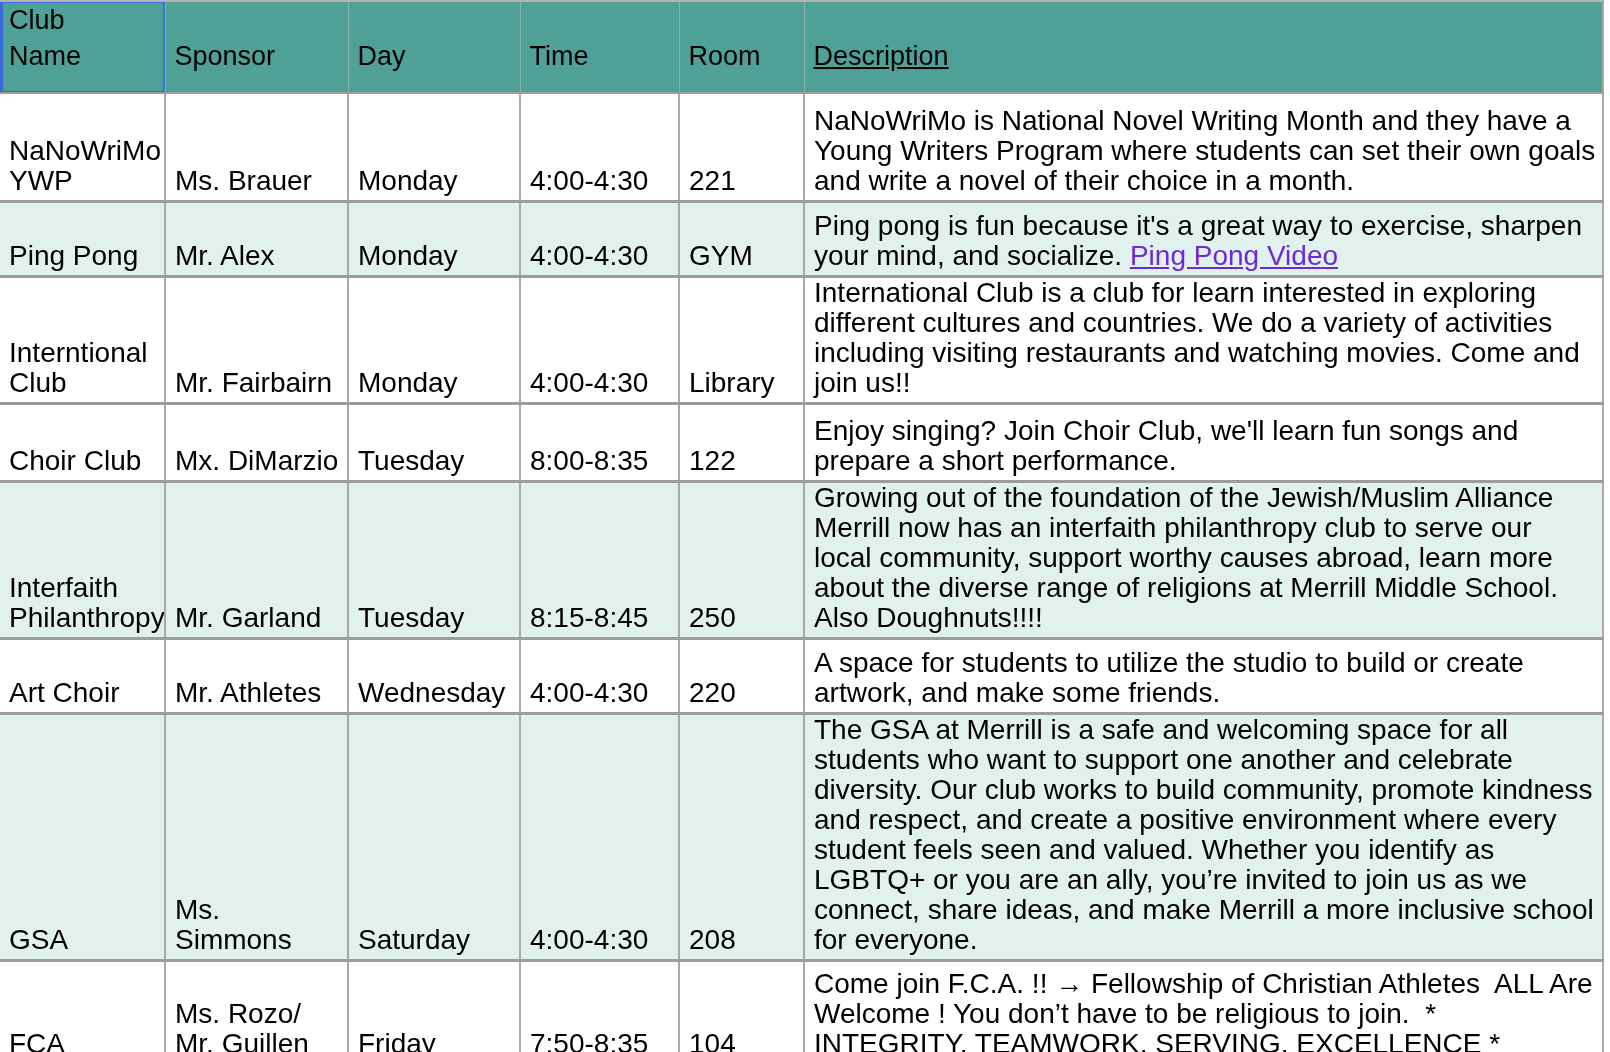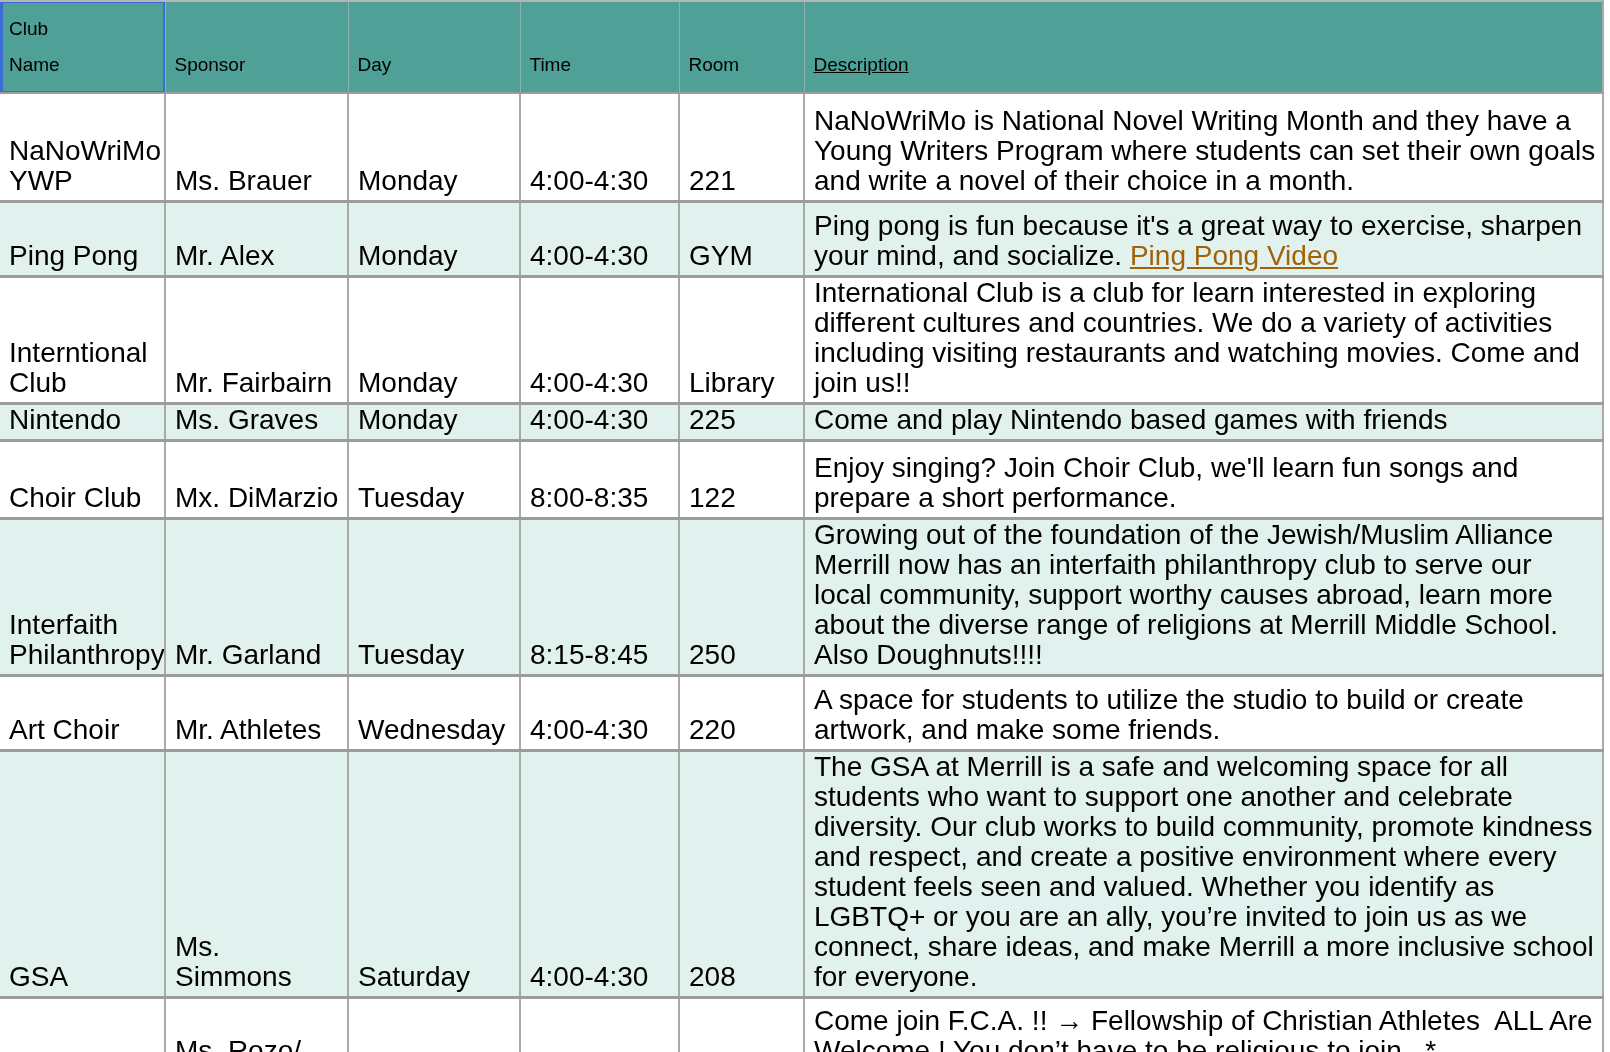--- a/index.html
+++ b/index.html
@@ -28,40 +28,40 @@
     text-align:left;
     font-weight:normal;
     overflow:hidden;
     border-right:2px solid #a9a9a9;
     border-bottom:3px solid #9c9c9c;
     padding:0 6px 4px 9px;
     box-sizing:border-box;
   }
   thead th{
     background:#4fa096;
-    font-size:19px;
+    font-size:27px;
     line-height:36px;
     height:92px;
     border-top:2px solid #b5b5b5;
     border-right:1px solid #8fb1ac;
     border-bottom:2px solid #9c9c9c;
-    padding-bottom:9px;
+    padding-bottom:18px;
     position:relative;
   }
   thead th:last-child{border-right:2px solid #a9a9a9;text-decoration:underline;}
   thead th .hdr{white-space:pre-line;}
   td{
     font-size:28px;
     line-height:30px;
     background:#ffffff;
   }
   tr.alt td{background:#e1f1ee;}
   td.desc span{white-space:pre-wrap;}
   a.cell-link{
-    color:#a16207;
+    color:#6d28d9;
     text-decoration:underline;
     cursor:pointer;
   }
   .selection{
     position:absolute;
     left:0;top:-2px;right:-1px;bottom:-2px;
     border:3px solid #3a6bd8;
     pointer-events:none;
     z-index:5;
   }
@@ -126,28 +126,20 @@
           <td class="desc"><span>Ping pong is fun because it's a great way to exercise, sharpen your mind, and socialize. </span><a class="cell-link" href="#">Ping Pong Video</a></td>
         </tr>
         <tr style="height: 105px;">
           <td><span>Interntional Club</span></td>
           <td><span>Mr. Fairbairn</span></td>
           <td><span>Monday</span></td>
           <td><span>4:00-4:30</span></td>
           <td><span>Library</span></td>
           <td class="desc"><span>International Club is a club for learn interested in exploring different cultures and countries. We do a variety of activities including visiting restaurants and watching movies. Come and join us!!</span></td>
         </tr>
-        <tr class="alt" style="height: 34px;">
-          <td><span>Nintendo</span></td>
-          <td><span>Ms. Graves</span></td>
-          <td><span>Monday</span></td>
-          <td><span>4:00-4:30</span></td>
-          <td><span>225</span></td>
-          <td class="desc"><span>Come and play Nintendo based games with friends</span></td>
-        </tr>
         <tr style="height: 78px;">
           <td><span>Choir Club</span></td>
           <td><span>Mx. DiMarzio</span></td>
           <td><span>Tuesday</span></td>
           <td><span>8:00-8:35</span></td>
           <td><span>122</span></td>
           <td class="desc"><span>Enjoy singing? Join Choir Club, we'll learn fun songs and prepare a short performance.</span></td>
         </tr>
         <tr class="alt" style="height: 143px;">
           <td><span>Interfaith Philanthropy</span></td>

